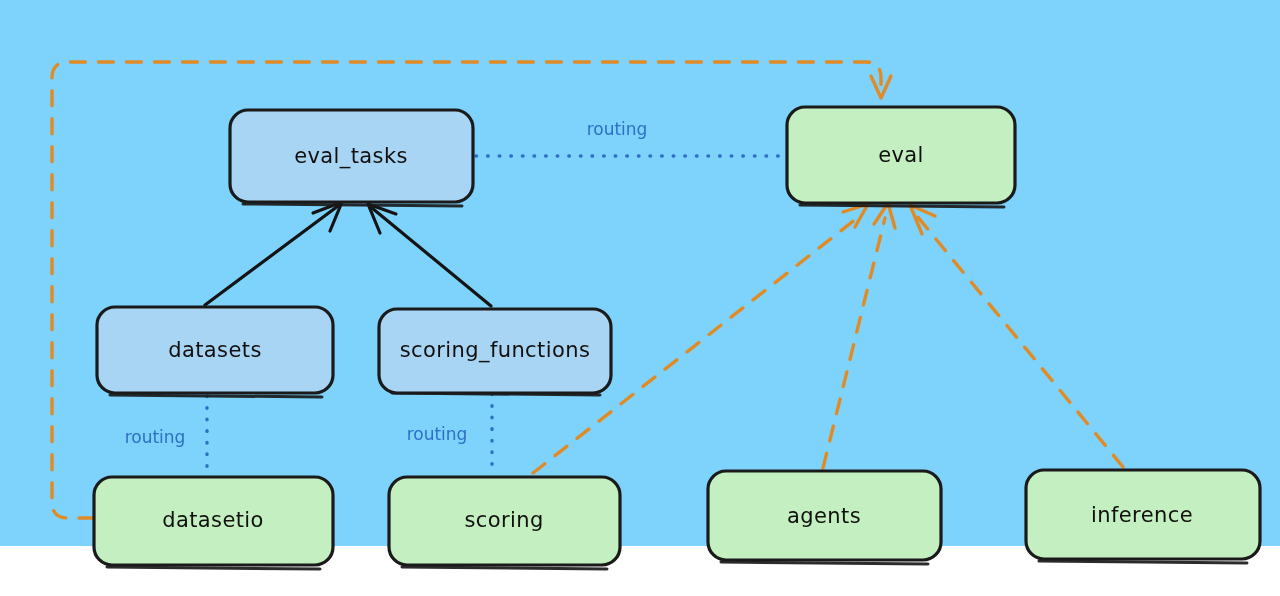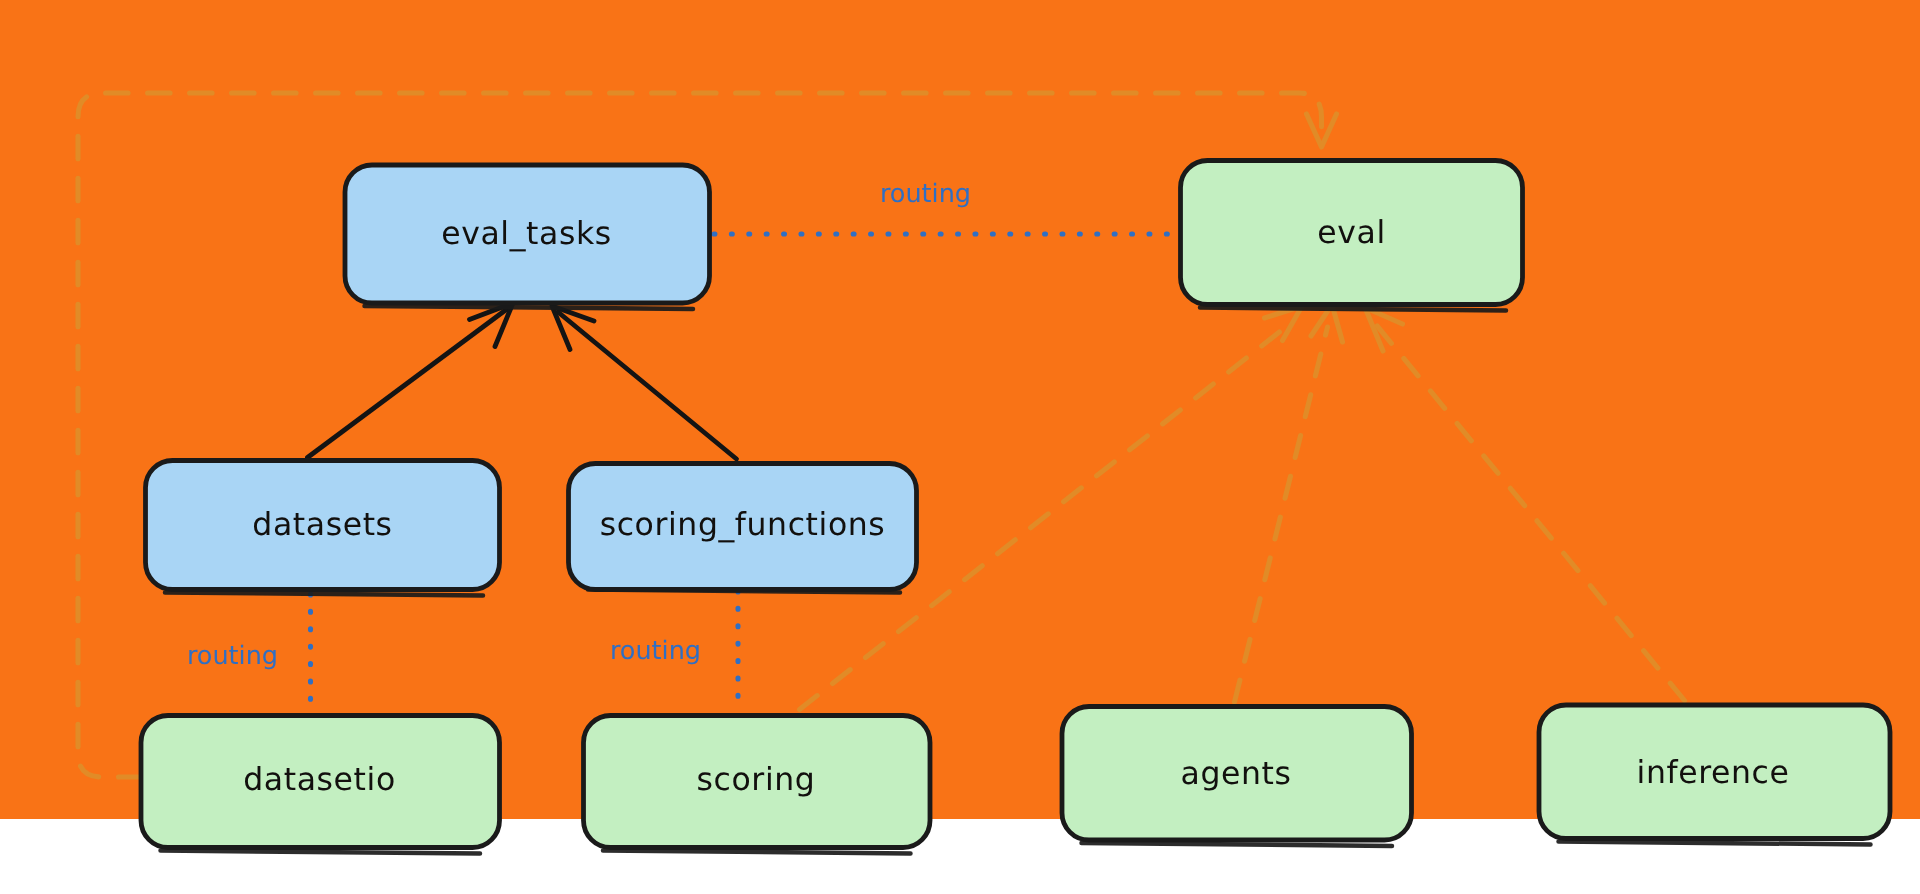--- a/index.html
+++ b/index.html
@@ -10,21 +10,21 @@
   body {
     width: 1280px;
     height: 596px;
     overflow: hidden;
     font-family: "DejaVu Sans", sans-serif;
   }
   #diagram-root {
     position: relative;
     width: 1280px;
     height: 546px;
-    background: #f97316;
+    background: #7dd3fc;
   }
   svg#diagram-svg {
     position: absolute;
     top: 0;
     left: 0;
     width: 1280px;
     height: 596px;
     display: block;
   }
   .node-rect {

